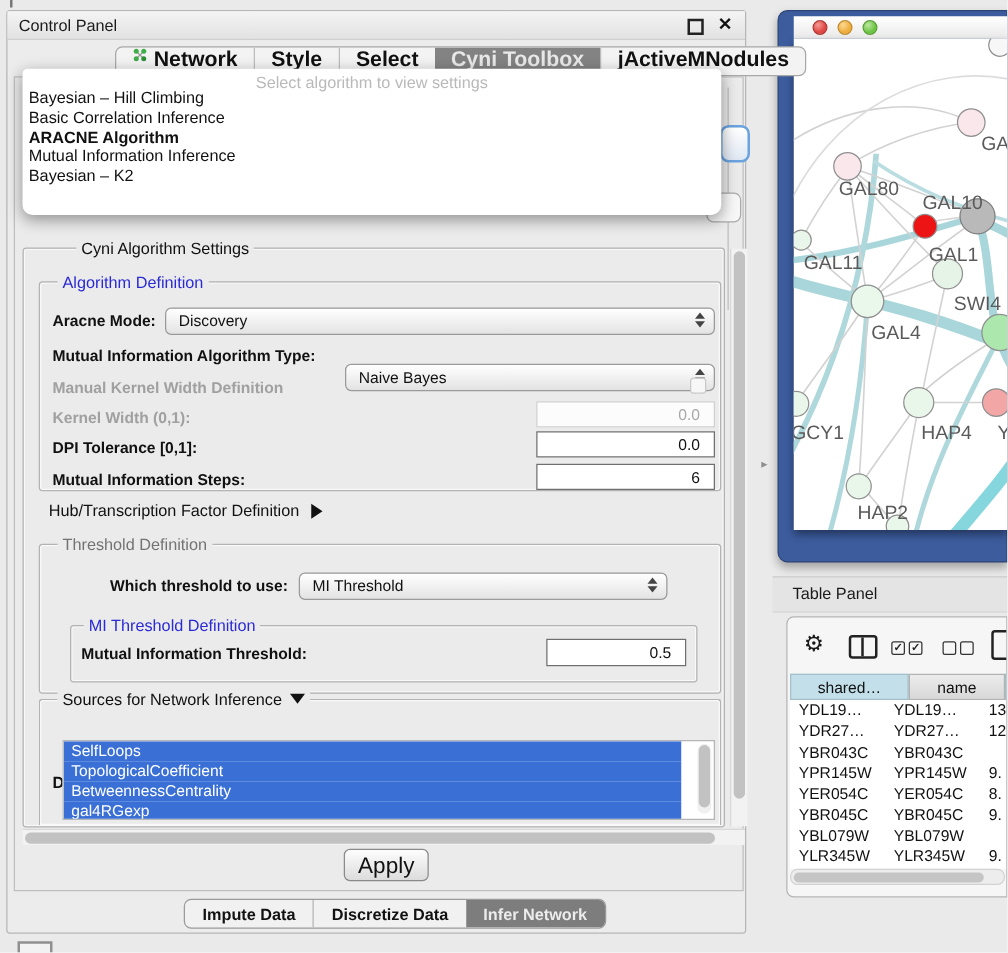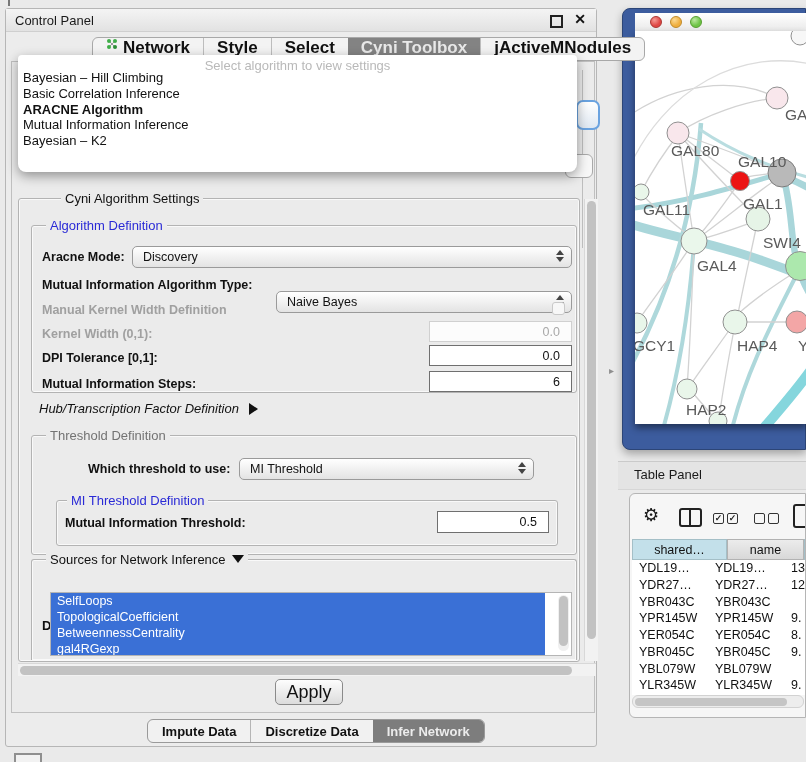--- a/index.html
+++ b/index.html
@@ -337,21 +337,21 @@
           <span class="lbl dis" style="left:10px;top:77px;">Manual Kernel Width Definition</span>
           <span class="cbx" style="left:520px;top:76px;"></span>
           <span class="lbl dis" style="left:10px;top:101px;">Kernel Width (0,1):</span>
           <div class="tfield dis" style="left:397px;top:95px;width:143px;">0.0</div>
           <span class="lbl" style="left:10px;top:125px;">DPI Tolerance [0,1]:</span>
           <div class="tfield" style="left:397px;top:119px;width:143px;">0.0</div>
           <span class="lbl" style="left:10px;top:151px;">Mutual Information Steps:</span>
           <div class="tfield" style="left:397px;top:145px;width:143px;">6</div>
         </div>
 
-        <span class="lbl plain" style="left:20px;top:202px;font-size:13px;font-style:italic;">
+        <span class="lbl plain" style="left:20px;top:202px;font-size:13px;">
           <span>Hub/Transcription Factor Definition</span><span class="arrow-right"></span>
         </span>
 
         <div class="group" style="left:12px;top:236px;width:544px;height:118px;">
           <span class="group-title t-green" style="left:14px;">Threshold Definition</span>
           <span class="lbl" style="left:56px;top:26px;">Which threshold to use:</span>
           <div class="combo" style="left:207px;top:22px;width:295px;">
             <span>MI Threshold</span>
             <span class="spin">
                 <i class="up"></i>

